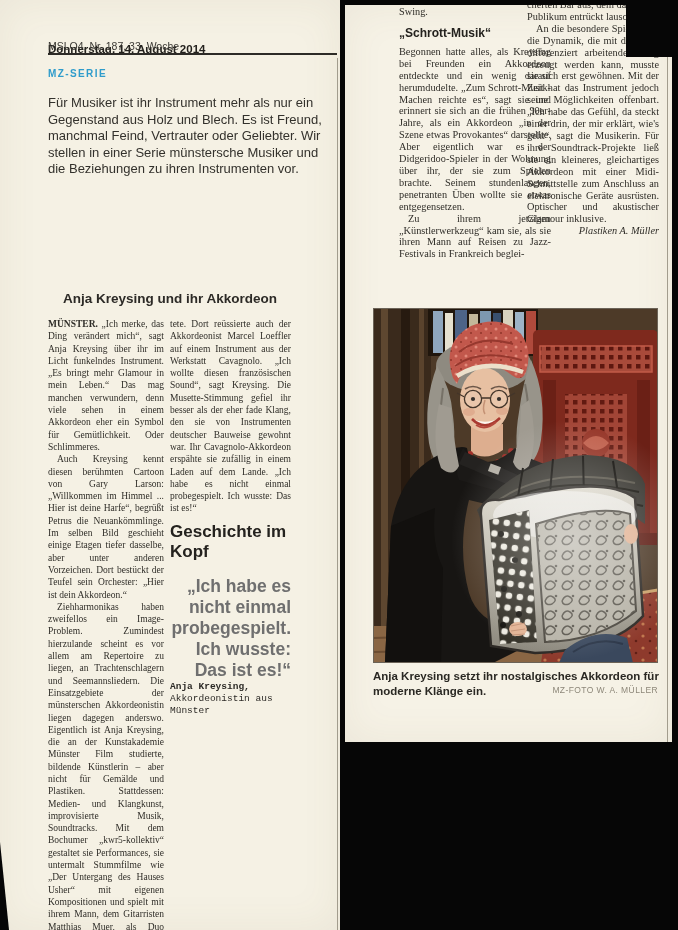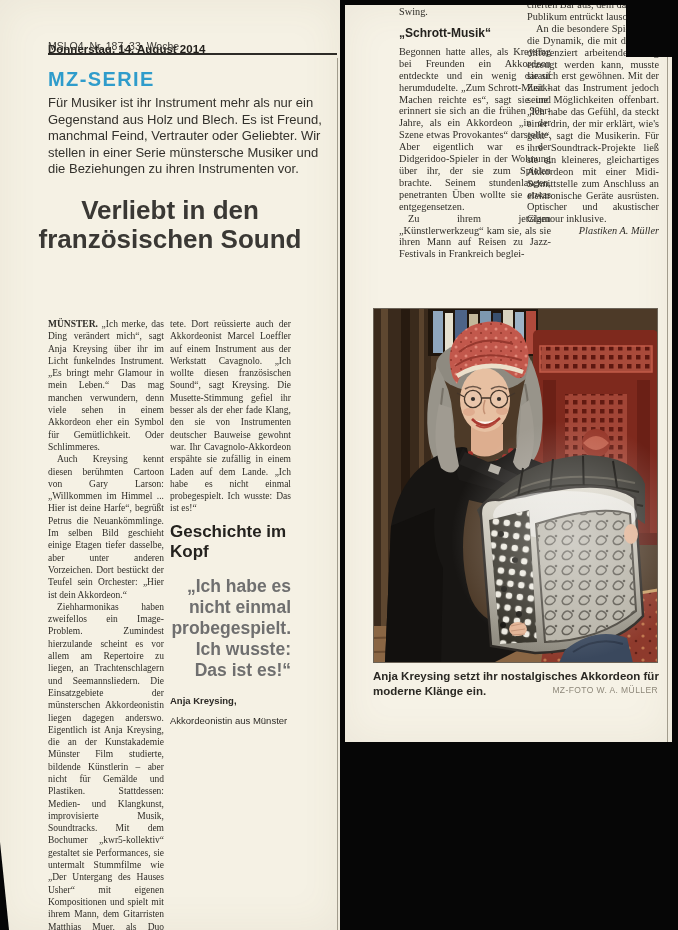--- a/index.html
+++ b/index.html
@@ -7,40 +7,40 @@
         font-family:"Liberation Sans",sans-serif;}
   .clip{position:absolute;background:#f5f1e4;overflow:hidden;
         box-shadow:inset 0 0 40px rgba(120,100,60,0.08);}
   #clip-left{left:0;top:0;width:340px;height:930px;}
   #clip-right{left:345px;top:5px;width:327px;height:737px;background:#f6f2e6;}
   .abs{position:absolute;}
   
   .date-line{font-weight:bold;font-size:11.5px;color:#23211d;}
   .issue-line{font-size:10.5px;color:#3a3833;}
   .mast-rule{height:2px;background:#2d2b27;}
-  .series-label{font-weight:bold;font-size:20px;letter-spacing:1.4px;}
+  .series-label{font-weight:bold;font-size:10px;letter-spacing:1.4px;}
   
   .intro{font-size:13px;line-height:16.5px;color:#33312c;}
   .headline{font-weight:bold;font-size:26px;line-height:29px;color:#3a3834;text-align:center;}
   .subheadline{font-weight:bold;font-size:13.5px;color:#2c2a26;text-align:center;}
   
   .bodycol{font-family:"Liberation Serif",serif;color:#2f2d28;}
   .bodycol p{margin:0;text-align:justify;}
   #col1 p,#col2 p{font-size:9.5px;line-height:12.3px;}
   #col3 p,#col4 p{font-size:10.3px;line-height:11.9px;}
   .bodycol p + p{text-indent:9px;}
   .dateline{font-weight:bold;}
   .col-subhead{font-family:"Liberation Sans",sans-serif;font-weight:bold;color:#24221e;margin:7px 0 5px 0;}
   #col2 .col-subhead{font-size:17px;}
   #col3 .col-subhead{font-size:12px;margin:8px 0 6px 0;}
   .remnant{white-space:nowrap;overflow:hidden;}
   .pull-quote{font-family:"Liberation Sans",sans-serif;font-weight:bold;font-size:17.5px;
               line-height:21px;color:#6f6f6f;margin-top:14px;text-align:right;}
-  .attribution{font-family:Liberation Sans, sans-serif;font-size:9.5px;line-height:20px;
-               color:#2c2a26;margin-top:10px;margin-bottom:9px;text-align:left;}
+  .attribution{font-family:Liberation Mono, monospace;font-size:9.5px;line-height:12px;
+               color:#2c2a26;margin-bottom:9px;text-align:left;}
   .attribution .att-name{font-weight:bold;}
   .byline{font-style:italic;text-align:right !important;margin-top:3px;}
   
   .caption{position:relative;font-weight:bold;font-size:11.5px;line-height:14.5px;color:#2a2823;}
   .credit{position:absolute;right:2px;bottom:1px;font-weight:normal;font-size:8.5px;
           letter-spacing:0.4px;color:#8d8779;}
   
   .vrule{width:1px;background:#a29c8d;}
   
   .blackpatch{position:absolute;background:#060606;}
@@ -53,22 +53,22 @@
   <div id="clip-left" class="clip">
 
     <div class="abs date-line" style="left:48px;top:26px;width:286px;margin-top:17px;">Donnerstag, 14. August 2014</div>
     <div class="abs issue-line" style="left:48px;top:40px;width:286px;">MSLO4, Nr. 187, 33. Woche</div>
     <div class="abs mast-rule" style="left:48px;top:53px;width:289px;"></div>
 
     <div class="abs series-label" style="left:48px;top:68px;color:#2f9ccb;">MZ-SERIE</div>
 
     <div class="abs intro" style="left:48px;top:95px;width:287px;">Für Musiker ist ihr Instrument mehr als nur ein Gegenstand aus Holz und Blech. Es ist Freund, manchmal Feind, Vertrauter oder Geliebter. Wir stellen in einer Serie münstersche Musiker und die Beziehungen zu ihren Instrumenten vor.</div>
 
-    <div class="abs headline" style="left:28px;top:196px;width:284px;">Verliebt in den französischen Sound</div>
-
+
+    <div class="abs subheadline" style="left:28px;top:291px;width:284px;">Anja Kreysing und ihr Akkordeon</div>
 
     <div id="col1" class="abs bodycol" style="left:48px;top:318px;width:116px;">
       <p><span class="dateline">MÜNSTER.</span>
          <span>„Ich merke, das Ding verändert mich“, sagt Anja Kreysing über ihr im Licht funkelndes Instrument. „Es bringt mehr Glamour in mein Leben.“ Das mag manchen verwundern, denn viele sehen in einem Akkordeon eher ein Symbol für Gemütlichkeit. Oder Schlimmeres.</span></p>
       <p>Auch Kreysing kennt diesen berühmten Cartoon von Gary Larson: „Willkommen im Himmel ... Hier ist deine Harfe“, begrüßt Petrus die Neuankömmlinge. Im selben Bild geschieht einige Etagen tiefer dasselbe, aber unter anderen Vorzeichen. Dort bestückt der Teufel sein Orchester: „Hier ist dein Akkordeon.“</p>
       <p>Ziehharmonikas haben zweifellos ein Image-Problem. Zumindest hierzulande scheint es vor allem am Repertoire zu liegen, an Trachtenschlagern und Seemannsliedern. Die Einsatzgebiete der münsterschen Akkordeonistin liegen dagegen anderswo. Eigentlich ist Anja Kreysing, die an der Kunstakademie Münster Film studierte, bildende Künstlerin – aber nicht für Gemälde und Plastiken. Stattdessen: Medien- und Klangkunst, improvisierte Musik, Soundtracks. Mit dem Bochumer „kwr5-kollektiv“ gestaltet sie Performances, sie untermalt Stummfilme wie „Der Untergang des Hauses Usher“ mit eigenen Kompositionen und spielt mit ihrem Mann, dem Gitarristen Matthias Muer, als Duo „Peugeot Noir“ Gypsy-Swing.</p>
     </div>
 
     <div id="col2" class="abs bodycol" style="left:170px;top:318px;width:121px;">
       <p>tete. Dort reüssierte auch der Akkordeonist Marcel Loeffler auf einem Instrument aus der Werkstatt Cavagnolo. „Ich wollte diesen französischen Sound“, sagt Kreysing. Die Musette-Stimmung gefiel ihr besser als der eher fade Klang, den sie von Instrumenten deutscher Bauweise gewohnt war. Ihr Cavagnolo-Akkordeon erspähte sie zufällig in einem Laden auf dem Lande. „Ich habe es nicht einmal probegespielt. Ich wusste: Das ist es!“</p>

